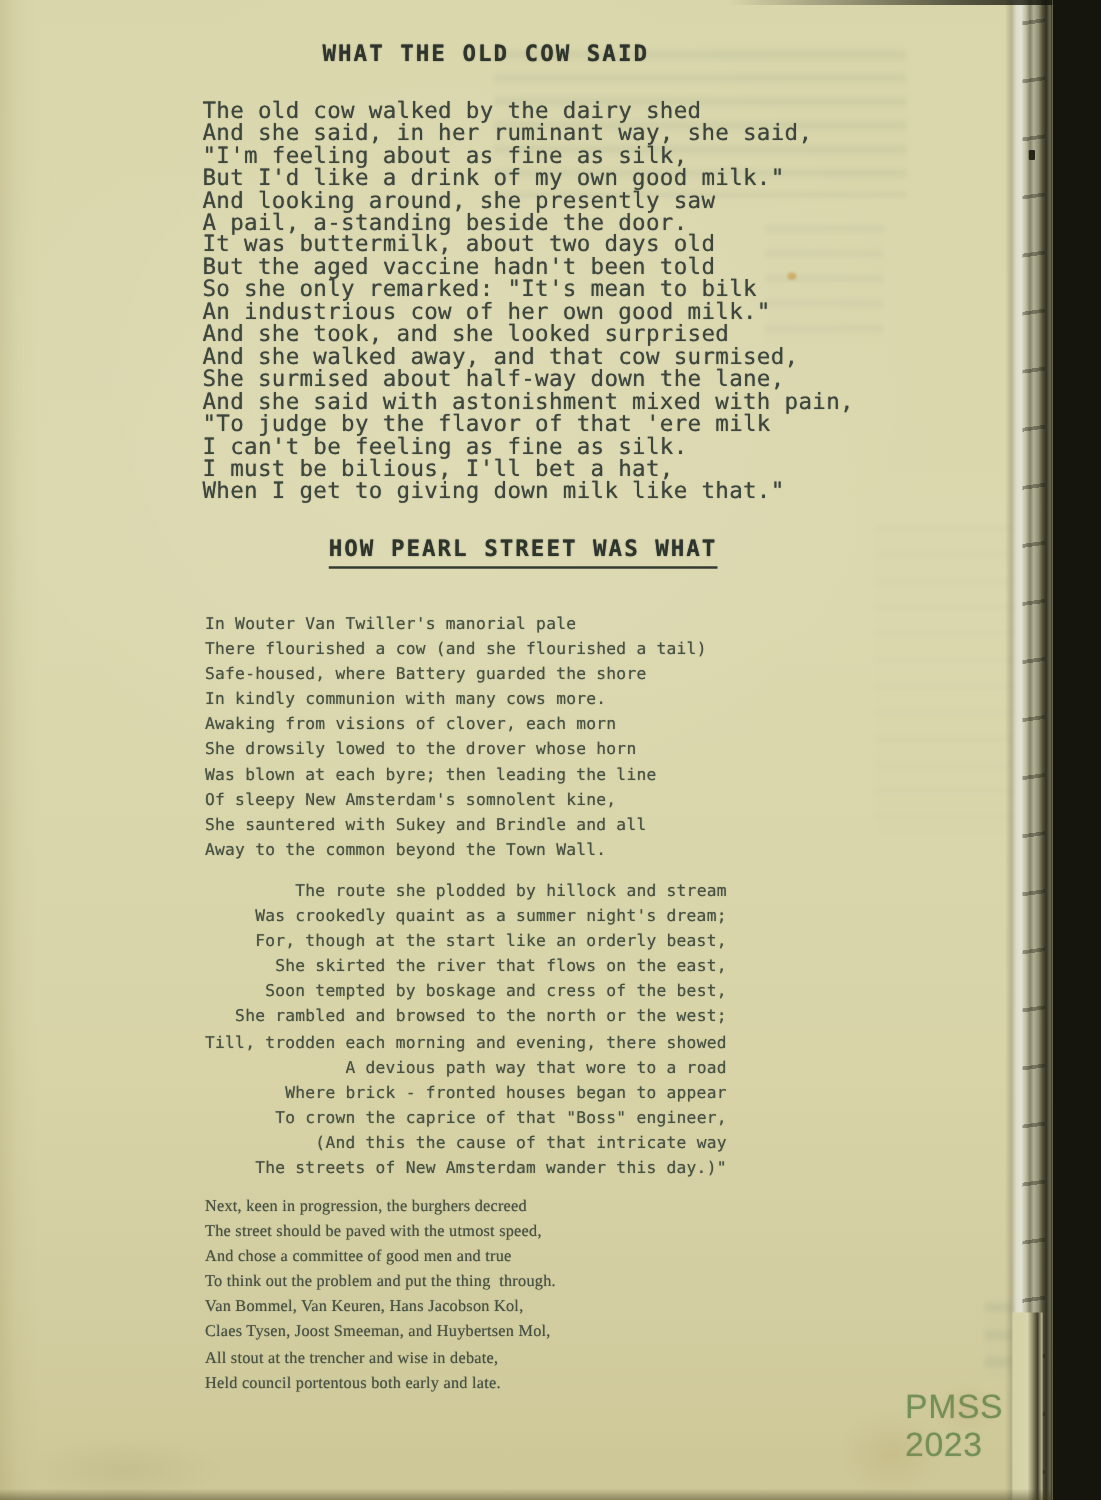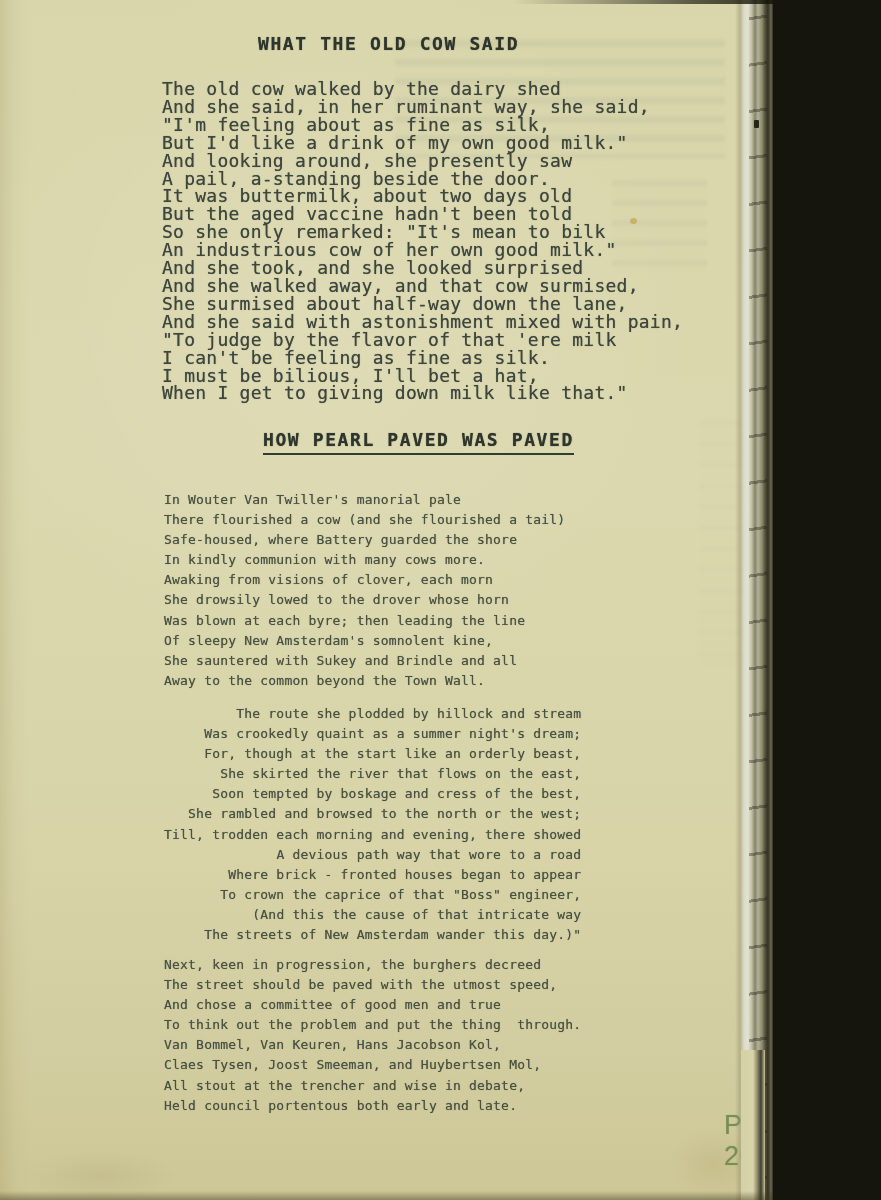--- a/index.html
+++ b/index.html
@@ -1,17 +1,17 @@
 <!DOCTYPE html>
 <html><head>
 <meta charset="utf-8">
 <style>
   html,body{margin:0;padding:0;background:#15140d;}
   .photo{
-    position:relative;width:773px;height:1200px;overflow:hidden;
+    position:relative;width:842px;height:1200px;overflow:hidden;
     background:
       radial-gradient(ellipse 70% 45% at 42% 26%, rgba(255,255,250,0.10), rgba(255,255,250,0) 70%),
       linear-gradient(90deg, rgba(140,128,70,0.18) 0px, rgba(140,128,70,0.05) 14px, rgba(140,128,70,0) 30px),
       linear-gradient(180deg,#d9d6ab 0%,#dbd8af 40%,#d8d4a8 70%,#d2cda0 88%,#cdc796 100%);
     font-family:"DejaVu Sans Mono","Liberation Mono",monospace;
   }
   
   .ghost{position:absolute;pointer-events:none;filter:blur(1.6px);}
   .ghost-1{left:395px;top:40px;width:330px;height:118px;opacity:.5;
     background:repeating-linear-gradient(180deg, rgba(96,118,92,0.17) 0 7px, rgba(96,118,92,0.02) 7px 19px);}
@@ -28,21 +28,21 @@
   .title-2{left:263px;top:429px;}
   .title-2 .u{border-bottom:2.5px solid #343b31;padding-bottom:3px;}
   .poem{position:absolute;white-space:pre;}
   .poem .line{white-space:pre;}
   .poem-1{left:162px;top:70px;font-size:18px;line-height:17.9px;letter-spacing:0.25px;
     color:#3d463d;text-shadow:0 0 0.8px rgba(61,70,61,0.75);margin-top:10px;}
   .poem-2{font-size:13px;line-height:20.1px;letter-spacing:0.2px;
     color:#485243;text-shadow:0 0 0.8px rgba(72,82,67,0.7);}
   .stanza-1{left:164px;top:490px;}
   .stanza-2{left:164px;top:704px;text-align:right;}
-  .stanza-3{left:164px;top:955px;}
+  .stanza-3{left:164px;top:955px;font-family:Liberation Serif, serif;}
   
   .watermark{position:absolute;left:724px;top:1110px;
     font-family:"Liberation Sans",sans-serif;font-size:27px;letter-spacing:0.5px;
     color:rgba(108,138,84,0.85);text-shadow:0 0 1px rgba(108,138,84,0.5);}
   
   .edge-strip{position:absolute;right:0;top:0;width:38px;height:100%;
     background:linear-gradient(90deg,
       rgba(150,145,110,0) 0px, rgba(150,145,110,0.5) 5px,
       #dbdbc8 9px, #e2e3d3 13px, #bdbb9e 17px,
       #85836a 20px, #b3b199 23px, #8e8c6e 27px,
@@ -73,21 +73,21 @@
 
   <div class="ghost ghost-1"></div>
   <div class="ghost ghost-2"></div>
   <div class="ghost ghost-3"></div>
   <div class="ghost ghost-4"></div>
 
   <h1 class="title title-1">WHAT THE OLD COW SAID</h1>
 
   <div class="poem poem-1"><div class="line">The old cow walked by the dairy shed</div><div class="line">And she said, in her ruminant way, she said,</div><div class="line">"I'm feeling about as fine as silk,</div><div class="line">But I'd like a drink of my own good milk."</div><div class="line">And looking around, she presently saw</div><div class="line">A pail, a-standing beside the door.</div><div class="line">It was buttermilk, about two days old</div><div class="line">But the aged vaccine hadn't been told</div><div class="line">So she only remarked: "It's mean to bilk</div><div class="line">An industrious cow of her own good milk."</div><div class="line">And she took, and she looked surprised</div><div class="line">And she walked away, and that cow surmised,</div><div class="line">She surmised about half-way down the lane,</div><div class="line">And she said with astonishment mixed with pain,</div><div class="line">"To judge by the flavor of that 'ere milk</div><div class="line">I can't be feeling as fine as silk.</div><div class="line">I must be bilious, I'll bet a hat,</div><div class="line">When I get to giving down milk like that."</div></div>
 
-  <h2 class="title title-2"><span class="u">HOW PEARL PAVED WAS PAVED</span></h2>
+  <h2 class="title title-2"><span class="u">HOW PEARL STREET WAS WHAT</span></h2>
 
   <div class="poem poem-2 stanza-1"><div class="line">In Wouter Van Twiller's manorial pale</div><div class="line">There flourished a cow (and she flourished a tail)</div><div class="line">Safe-housed, where Battery guarded the shore</div><div class="line">In kindly communion with many cows more.</div><div class="line">Awaking from visions of clover, each morn</div><div class="line">She drowsily lowed to the drover whose horn</div><div class="line">Was blown at each byre; then leading the line</div><div class="line">Of sleepy New Amsterdam's somnolent kine,</div><div class="line">She sauntered with Sukey and Brindle and all</div><div class="line">Away to the common beyond the Town Wall.</div></div>
   <div class="poem poem-2 stanza-2"><div class="line">The route she plodded by hillock and stream</div><div class="line">Was crookedly quaint as a summer night's dream;</div><div class="line">For, though at the start like an orderly beast,</div><div class="line">She skirted the river that flows on the east,</div><div class="line">Soon tempted by boskage and cress of the best,</div><div class="line">She rambled and browsed to the north or the west;</div><div class="line">Till, trodden each morning and evening, there showed</div><div class="line">A devious path way that wore to a road</div><div class="line">Where brick - fronted houses began to appear</div><div class="line">To crown the caprice of that "Boss" engineer,</div><div class="line">(And this the cause of that intricate way</div><div class="line">The streets of New Amsterdam wander this day.)"</div></div>
   <div class="poem poem-2 stanza-3"><div class="line">Next, keen in progression, the burghers decreed</div><div class="line">The street should be paved with the utmost speed,</div><div class="line">And chose a committee of good men and true</div><div class="line">To think out the problem and put the thing  through.</div><div class="line">Van Bommel, Van Keuren, Hans Jacobson Kol,</div><div class="line">Claes Tysen, Joost Smeeman, and Huybertsen Mol,</div><div class="line">All stout at the trencher and wise in debate,</div><div class="line">Held council portentous both early and late.</div></div>
 
   <div class="watermark">PMSS 2023</div>
 
   <div class="stain stain-dot"></div>
   <div class="stain stain-soft-1"></div>
   <div class="stain stain-soft-2"></div>

